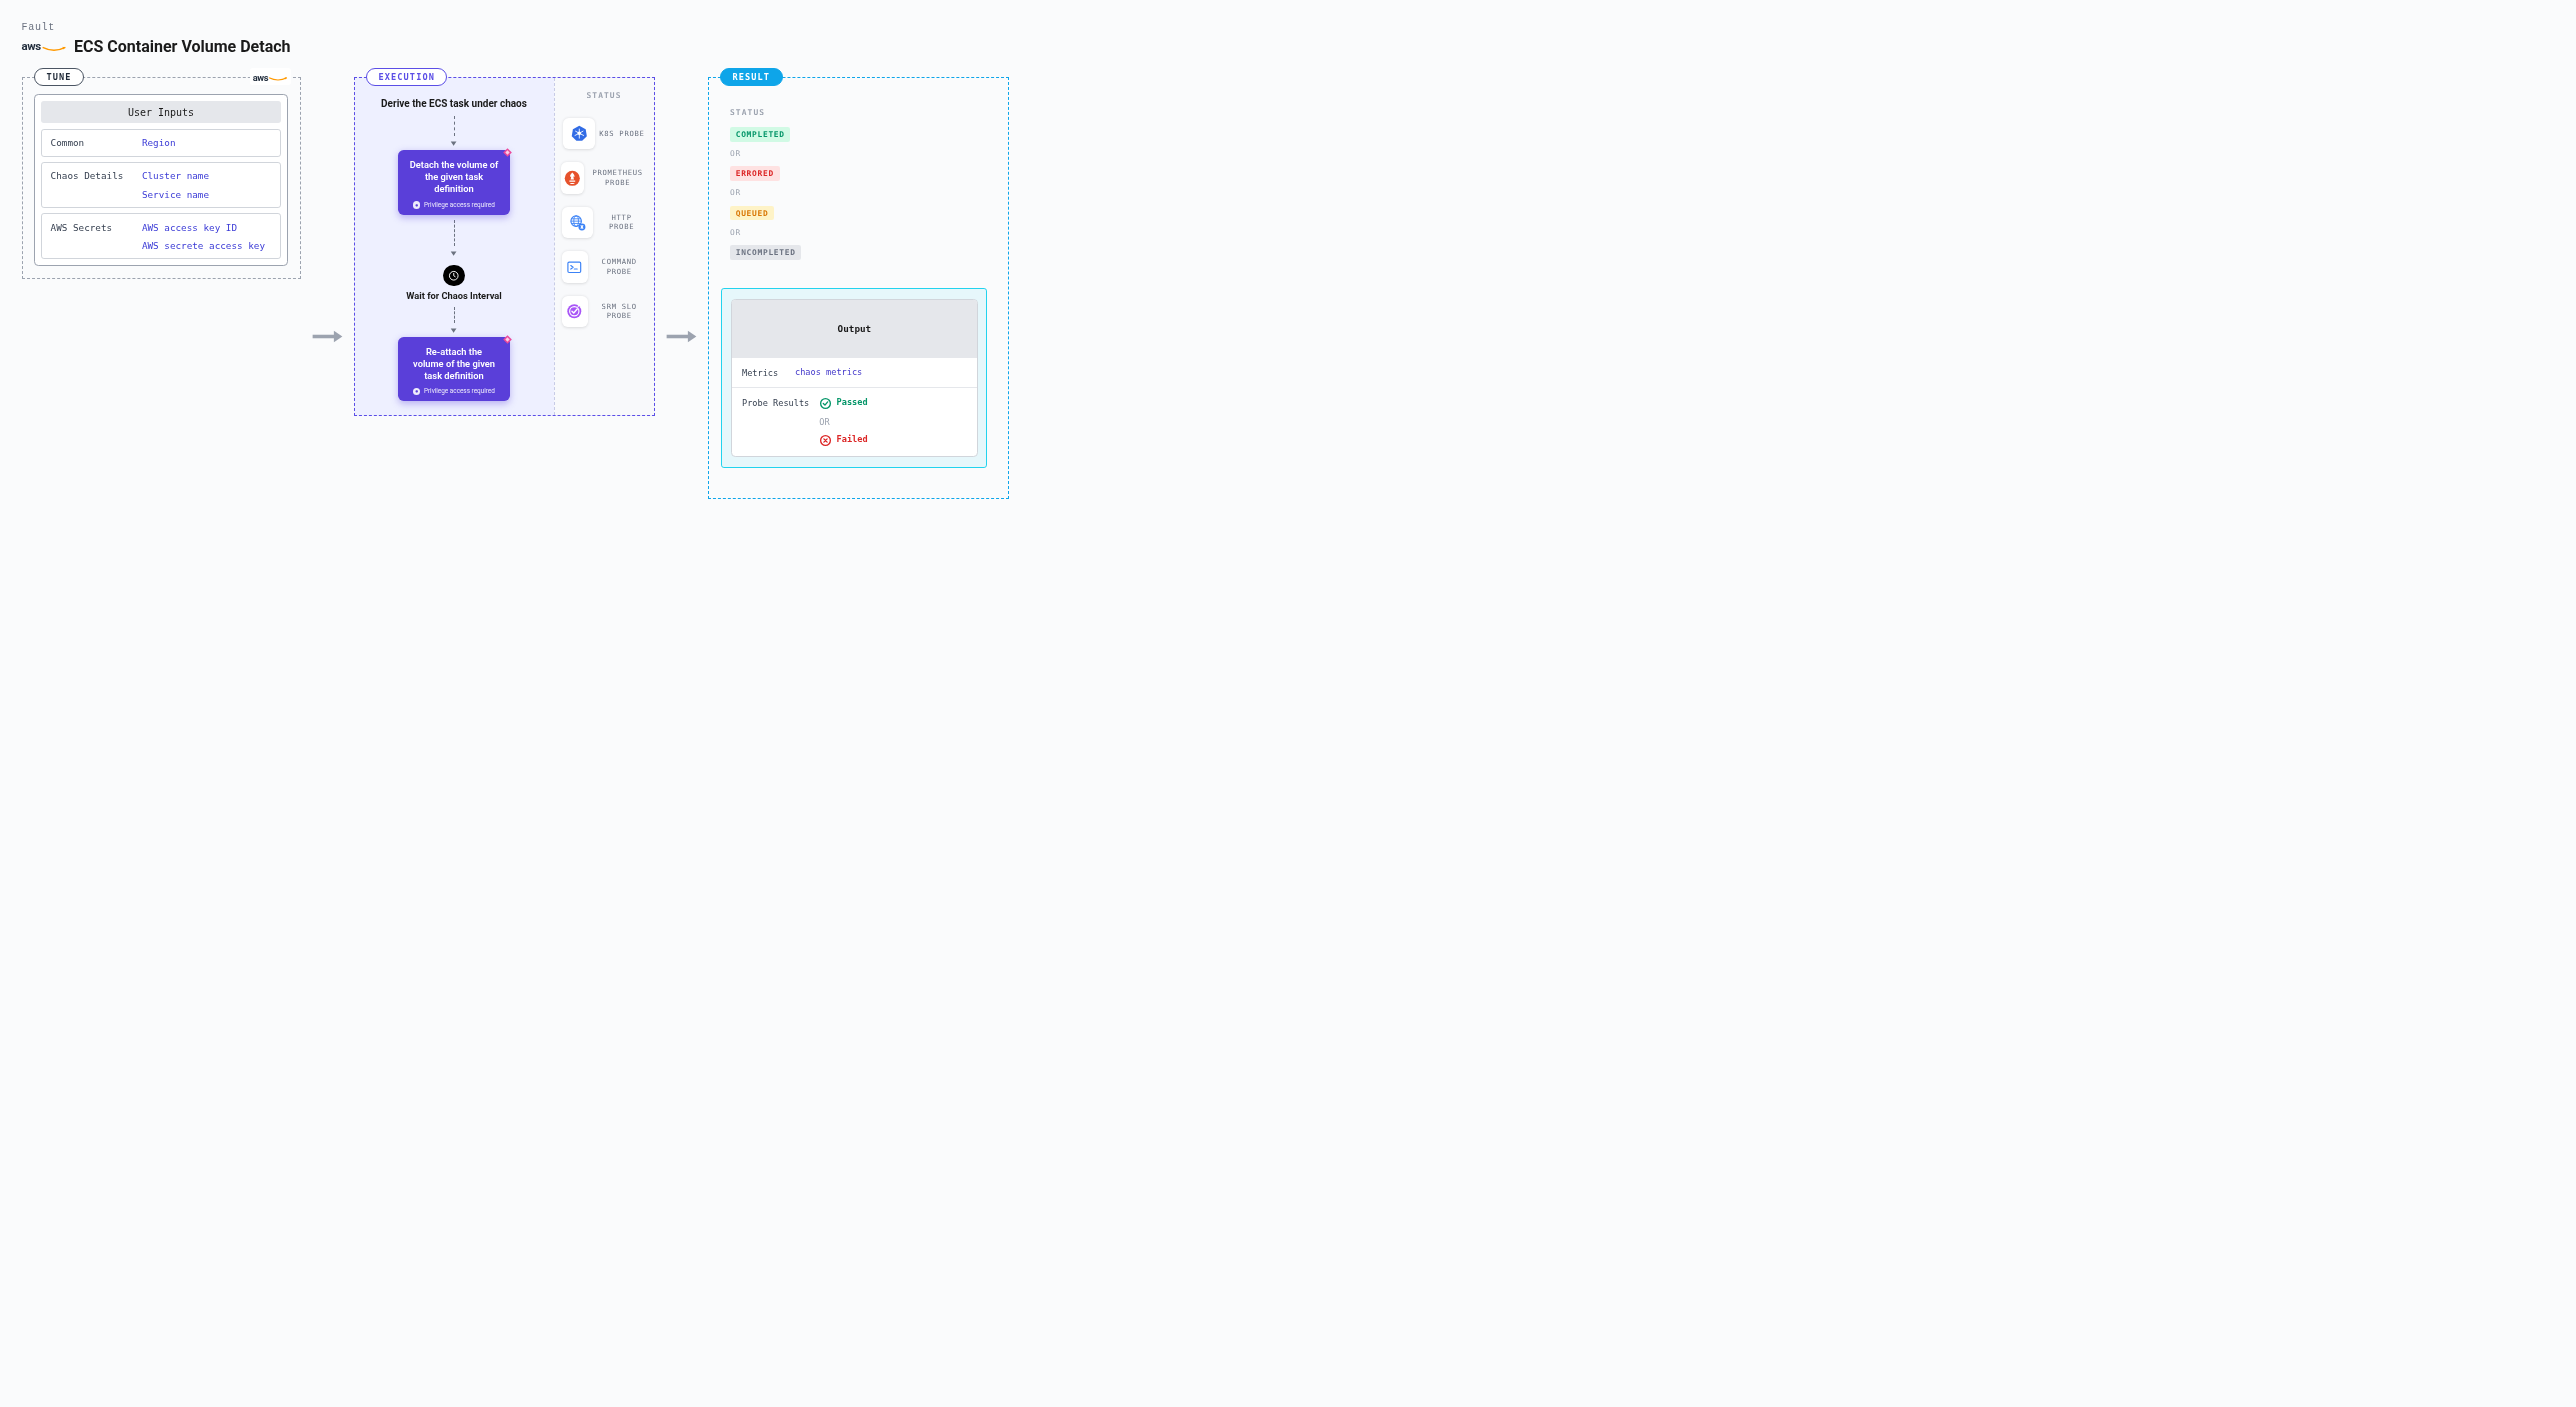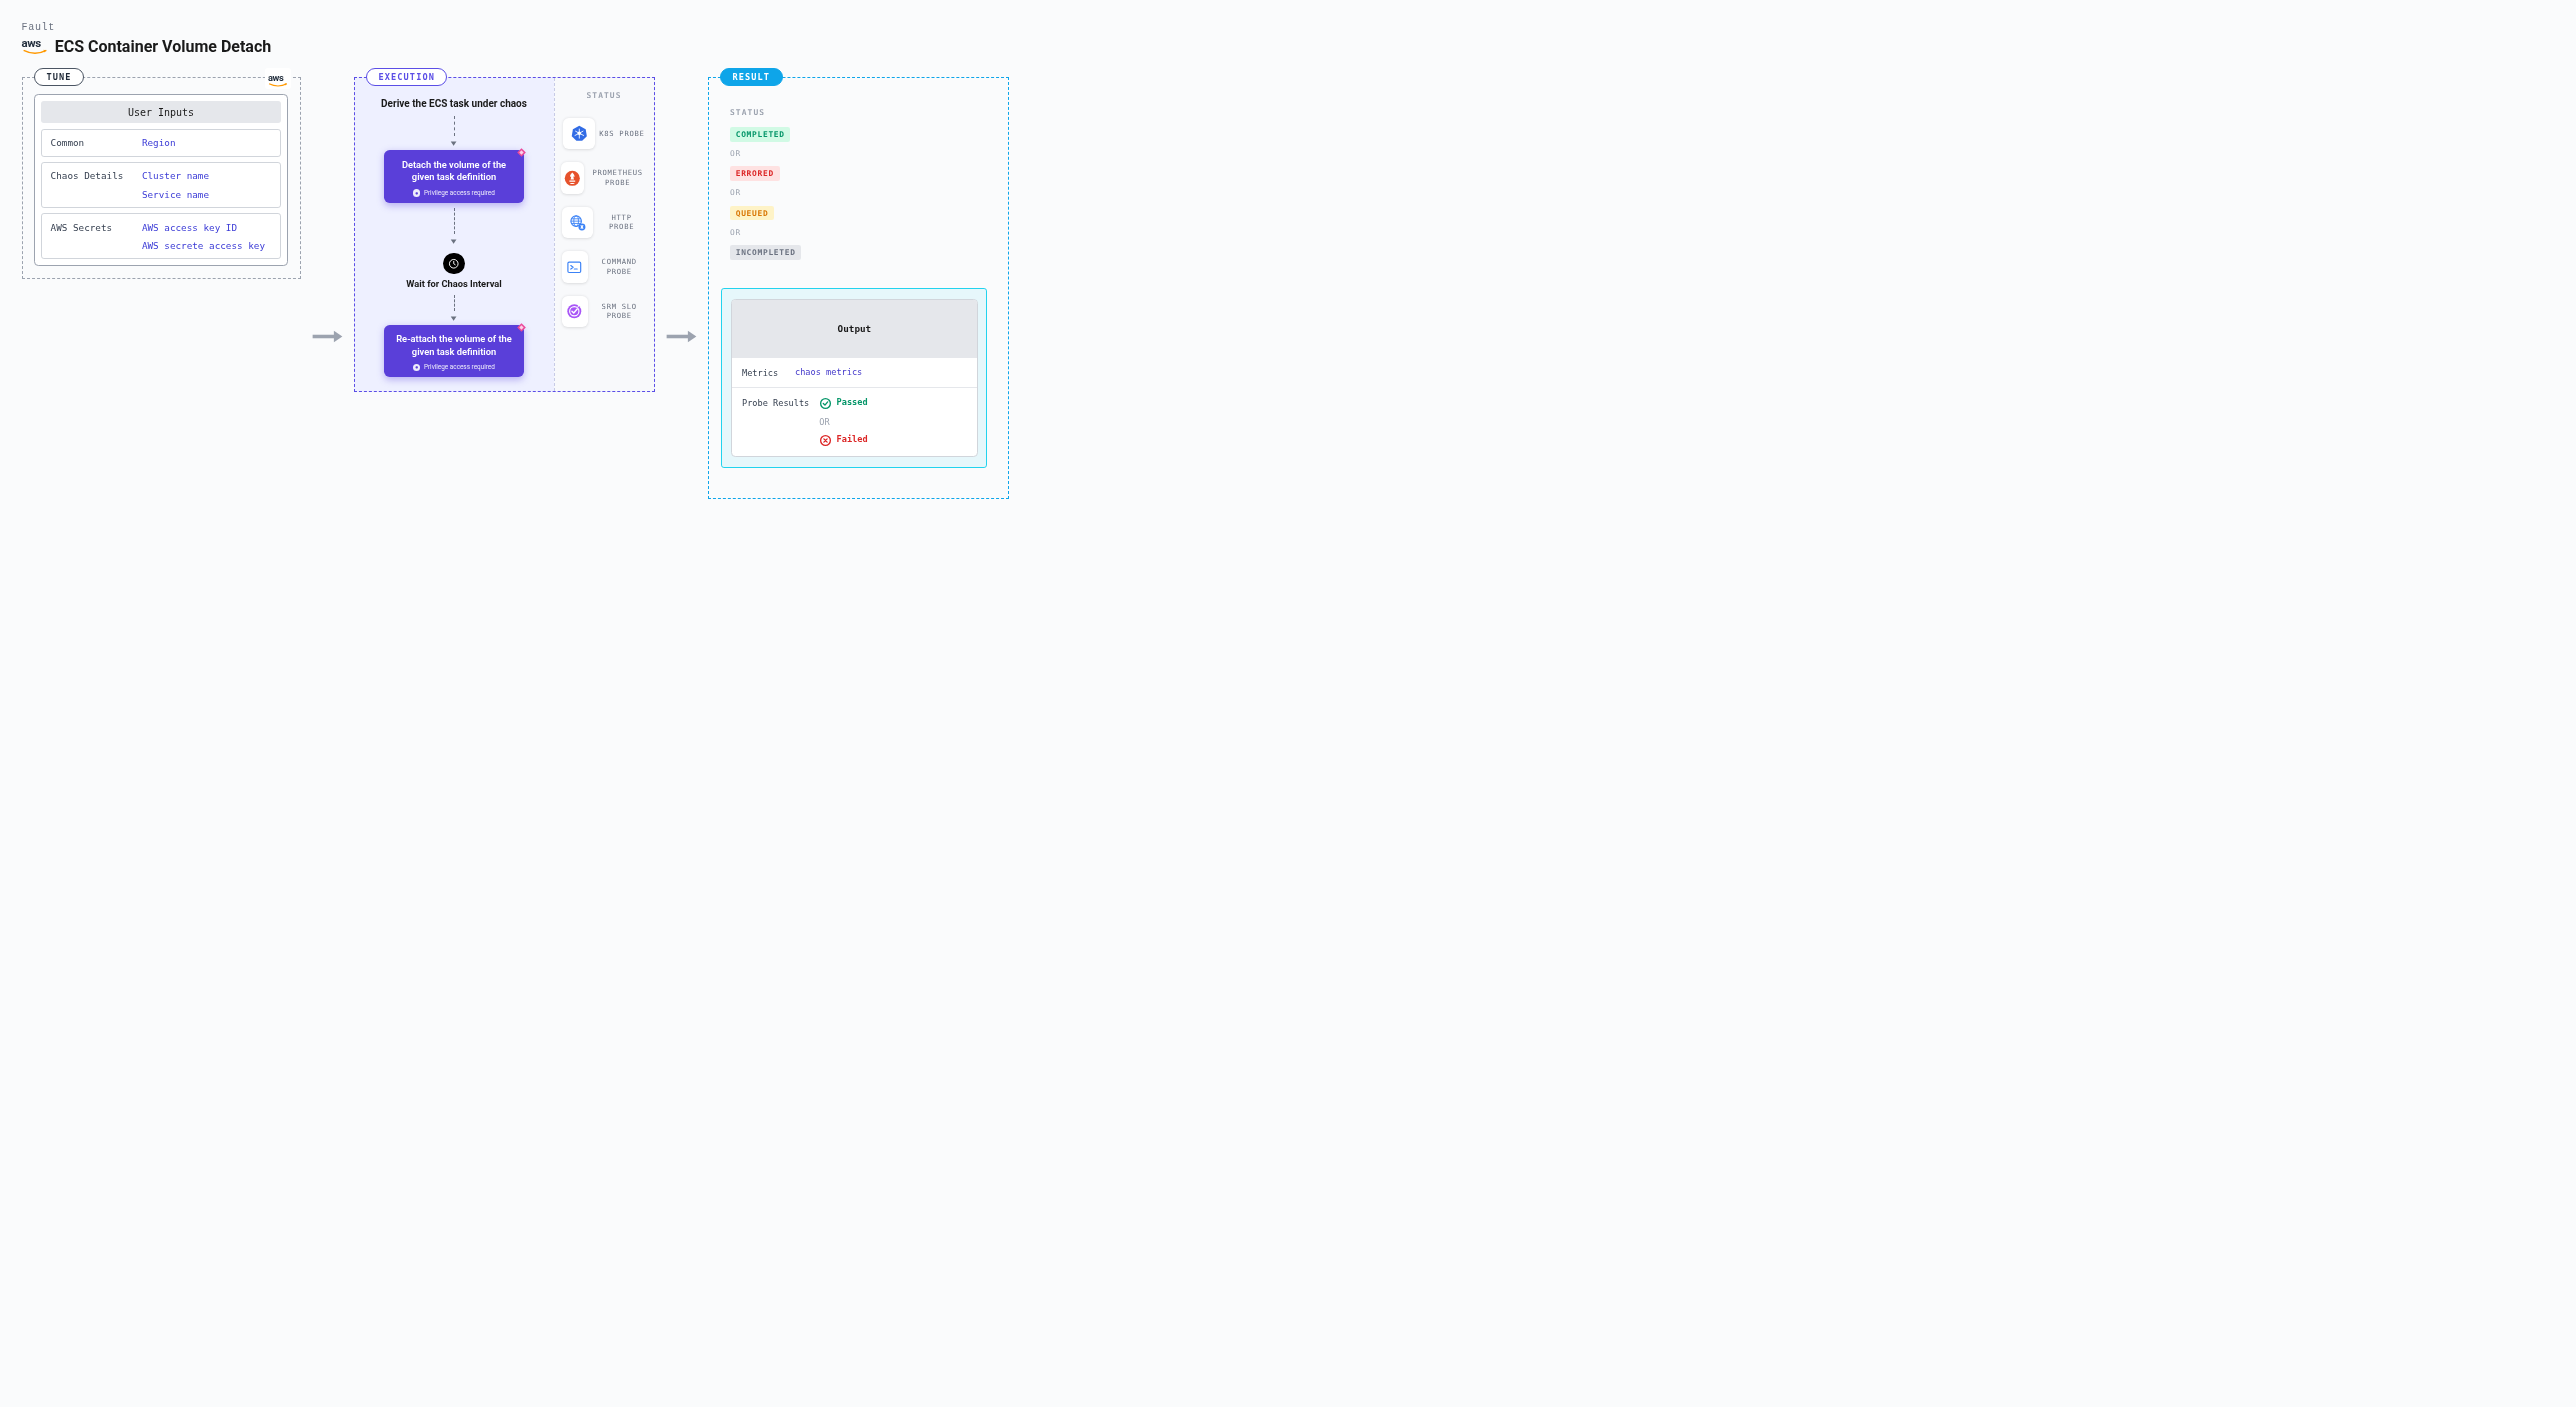--- a/index.html
+++ b/index.html
@@ -17,22 +17,22 @@
   margin-bottom: 4.3px;
 }
 .title-row {
   display: flex;
   align-items: center;
   gap: 7.2px;
   margin-bottom: 21.5px;
 }
 .aws-logo {
   display: inline-flex;
-  flex-direction: column;
-  align-items: flex-start;
+  flex-direction: row;
+  align-items: flex-end;
   line-height: 1;
 }
 .aws-logo .txt { font-weight: 700; font-size: 11.5px; color: #232f3e; letter-spacing:-0.4px; }
 .aws-logo .swoosh { width: 26px; height: 5.7px; }
 .title {
   font-size: 16px;
   font-weight: 700;
 }
 .diagram {
   display: flex;
@@ -117,21 +117,21 @@
 
 .step-title { font-weight:700; font-size:10px; text-align:center; margin-bottom:7.2px; }
 .down-arrow { display:flex; flex-direction:column; align-items:center; }
 .down-arrow .line { border-left:1.1px dashed #6b7280; height:20px; }
 .down-arrow .head svg{width:7.2px;height:7.2px;}
 .action-box {
   background:#5a3fd9;
   color:#fff;
   border-radius:5.7px;
   padding: 8.6px 11.5px 5.7px;
-  width: 140px;
+  width: 112px;
   text-align:center;
   position:relative;
   box-shadow: 0 2.9px 7.2px rgba(90,63,217,0.35);
 }
 .action-box .corner {
   position:absolute; top:-4.3px; right:-4.3px; width:13px;height:13px;
 }
 .action-text { font-weight:600; font-size:9.3px; line-height:1.3; }
 .priv-row {
   display:flex; align-items:center; justify-content:center; gap:3.6px;

